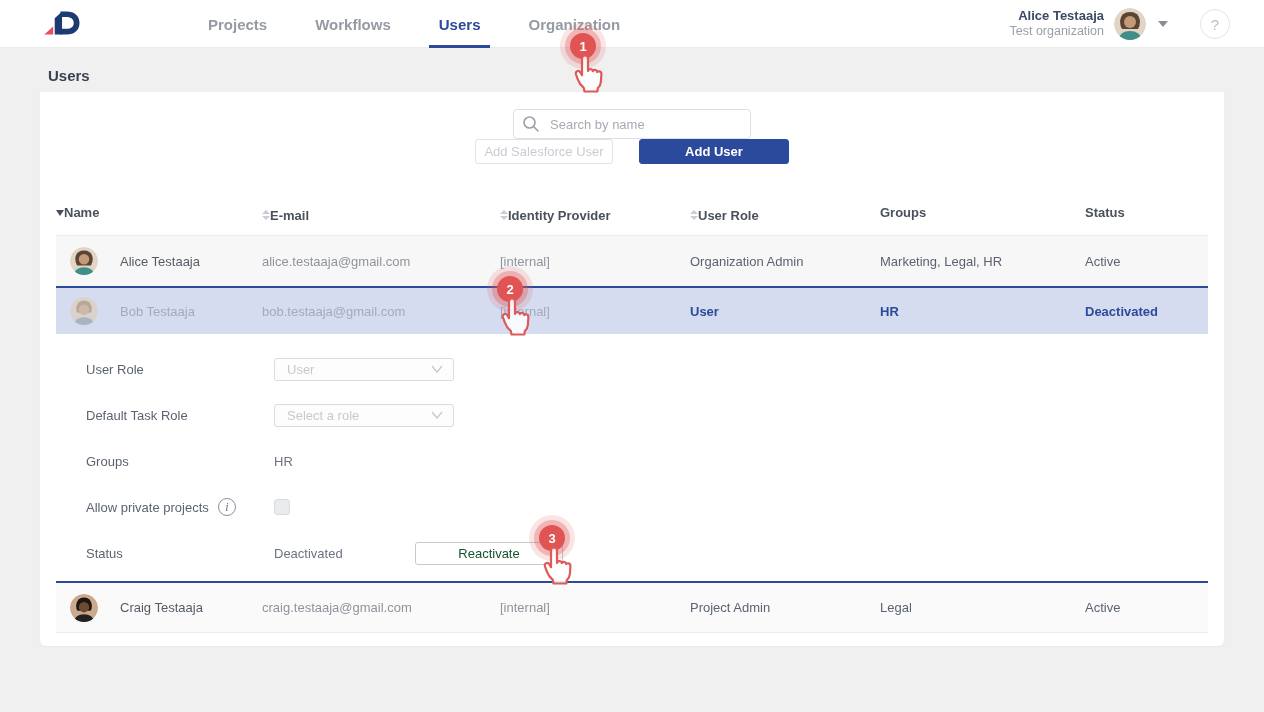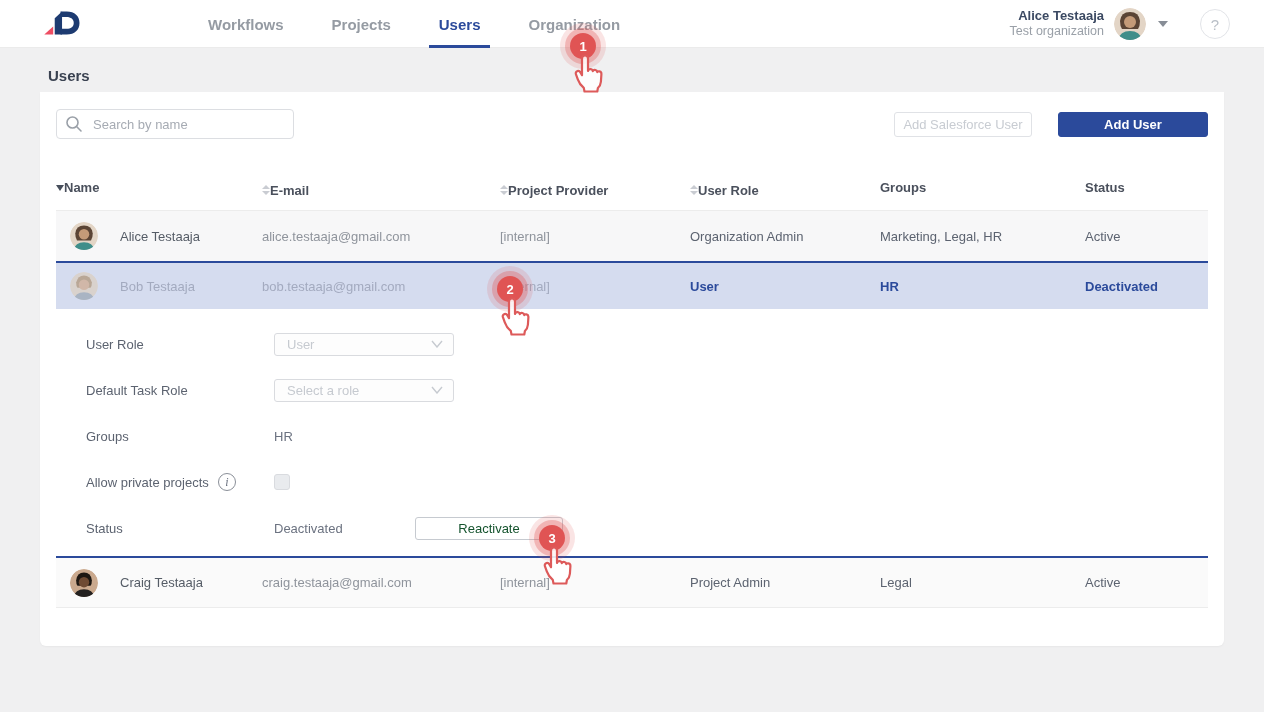--- a/index.html
+++ b/index.html
@@ -49,21 +49,21 @@
   
   .page-title {
     position:absolute; left:48px; top:67px; font-size:15px; font-weight:bold; color:#3a4251;
   }
 
   
   .card {
     position:absolute; left:40px; top:92px; width:1184px; height:554px;
     background:#ffffff; border-radius:0 0 6px 6px; box-shadow:0 1px 2px rgba(0,0,0,.04);
   }
-  .toolbar { display:flex; justify-content:space-between; align-items:center; padding:17px 16px 0 16px; }
+  .toolbar { display:flex; justify-content:space-between; align-items:center; padding:17px 16px 0 16px;flex-direction:column; }
   .search-box {
     position:relative; width:238px; height:30px;
   }
   .search-box input {
     width:100%; height:100%; border:1px solid #dcdee2; border-radius:4px;
     padding:0 10px 0 36px; font-size:13px; color:#5c6370; outline:none;
     font-family:"Liberation Sans", sans-serif; background:#fff;
   }
   .search-box input::placeholder { color:#a6abb3; }
   .search-icon { position:absolute; left:9px; top:6px; }
@@ -152,22 +152,22 @@
 <body>
 
 <div class="topbar">
   <svg class="logo" viewBox="0 0 44 30">
     <polygon points="6,25 14.5,17.5 14.5,25" fill="#ee4d63"></polygon>
     <polygon points="16,9.5 23,3 23,25 16,25" fill="#1d3b71"></polygon>
     <path d="M21.5 3 h6 c7.6 0 12.2 4.5 12.2 11 s-4.6 11-12.2 11 h-6 v-5.4 h5.7 c4.4 0 7-2.1 7-5.6 s-2.6-5.6-7-5.6 h-5.7 Z" fill="#1d3b71"></path>
   </svg>
 
   <nav class="nav">
+    <div class="nav-item">Projects</div>
     <div class="nav-item">Workflows</div>
-    <div class="nav-item">Projects</div>
     <div class="nav-item active">Users</div>
     <div class="nav-item">Organization</div>
   </nav>
 
   <div class="user-menu">
     <div class="user-texts">
       <div class="user-name">Alice Testaaja</div>
       <div class="user-org">Test organization</div>
     </div>
     <svg class="avatar avatar-32" viewBox="0 0 32 32">
@@ -217,21 +217,21 @@
             </span>
           <span>E-mail</span>
         </span>
       </div>
       <div class="c-idp">
         <span class="sort-wrap">
           <span class="sort-both">
               <i class="up"></i>
               <i class="dn"></i>
             </span>
-          <span>Project Provider</span>
+          <span>Identity Provider</span>
         </span>
       </div>
       <div class="c-role">
         <span class="sort-wrap">
           <span class="sort-both">
               <i class="up"></i>
               <i class="dn"></i>
             </span>
           <span>User Role</span>
         </span>

